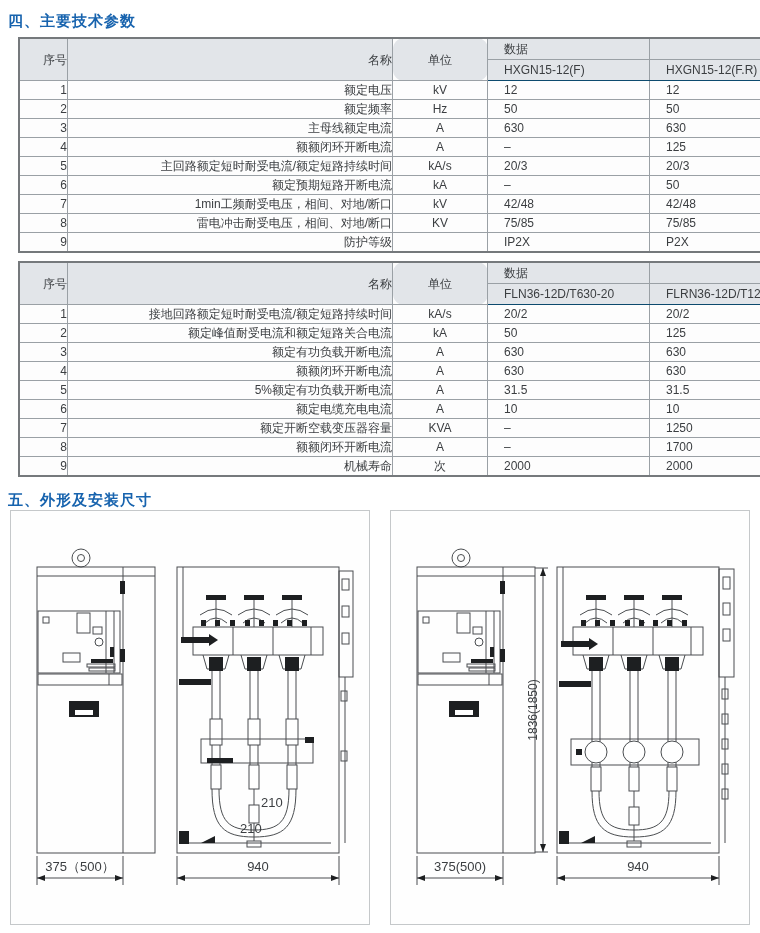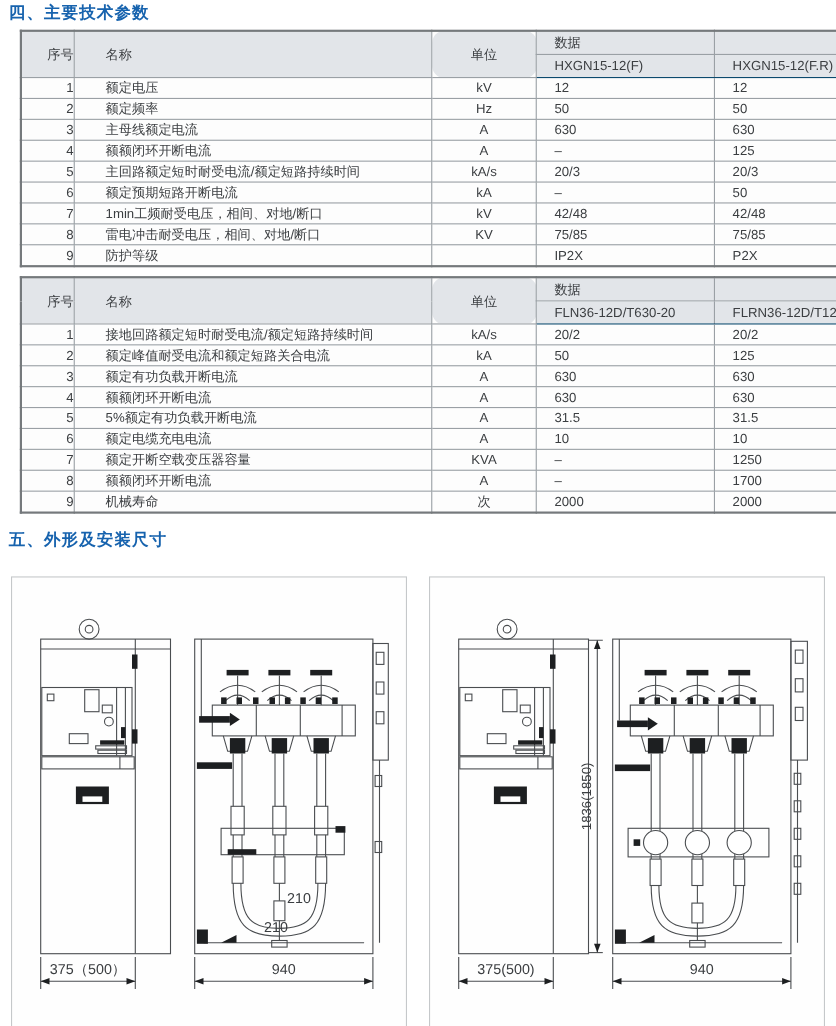--- a/index.html
+++ b/index.html
@@ -1,37 +1,37 @@
 <!DOCTYPE html>
 <html><head>
 <meta charset="utf-8">
 <style>
   html,body{margin:0;padding:0;}
   body{
     width:760px;height:933px;background:#ffffff;overflow:hidden;
     font-family:"Liberation Sans","DejaVu Sans",sans-serif;color:#3b3e41;
   }
-  .page{width:760px;height:933px;position:relative;padding-top:2px;box-sizing:border-box;}
+  .page{width:760px;height:933px;position:relative;padding-top:12px;box-sizing:border-box;}
   .sec-title{
     margin:0 0 6px 8px;font-size:15px;font-weight:bold;color:#1763ae;letter-spacing:1px;
   }
-  .sec-title.second{margin-top:14px;margin-bottom:24px;}
+  .sec-title.second{margin-top:14px;margin-bottom:0;}
   table.spec{
     border-collapse:collapse;table-layout:fixed;width:727px;margin-left:18px;
     border:2px solid #75797c;background:#fdfdfd;
   }
   table.spec + table.spec{margin-top:8px;}
   table.spec th,table.spec td{
     border:1px solid #9aa0a5;font-size:12px;font-weight:normal;
     padding:0;line-height:18px;height:18px;overflow:hidden;white-space:nowrap;
   }
   table.spec thead th{background:#e2e5e9;height:20px;line-height:20px;}
   table.spec thead tr.hr2 th{border-bottom:1px solid #0c4a6e;}
   .c-seq{width:47px;text-align:right;}
-  .c-name{width:296px;text-align:left;padding-left:28px !important;margin-top:48px;}
+  .c-name{width:296px;text-align:right;padding-left:28px !important;margin-top:48px;}
   .c-unit{width:94px;text-align:center;border-radius:11px;}
   .c-val{width:145px;text-align:left;padding-left:16px !important;}
   .panels{display:flex;gap:20px;margin:0 10px;}
   .panel{
     width:360px;height:415px;border:1px solid #c5c8ca;background:#fefefe;
     box-sizing:border-box;overflow:hidden;
   }
   svg text{fill:#3b3e41;font-family:"Liberation Sans","DejaVu Sans",sans-serif;}
   .ln{stroke:#4a4d50;stroke-width:1;fill:none;}
   .lnw{stroke:#4a4d50;stroke-width:1;fill:#ffffff;}

